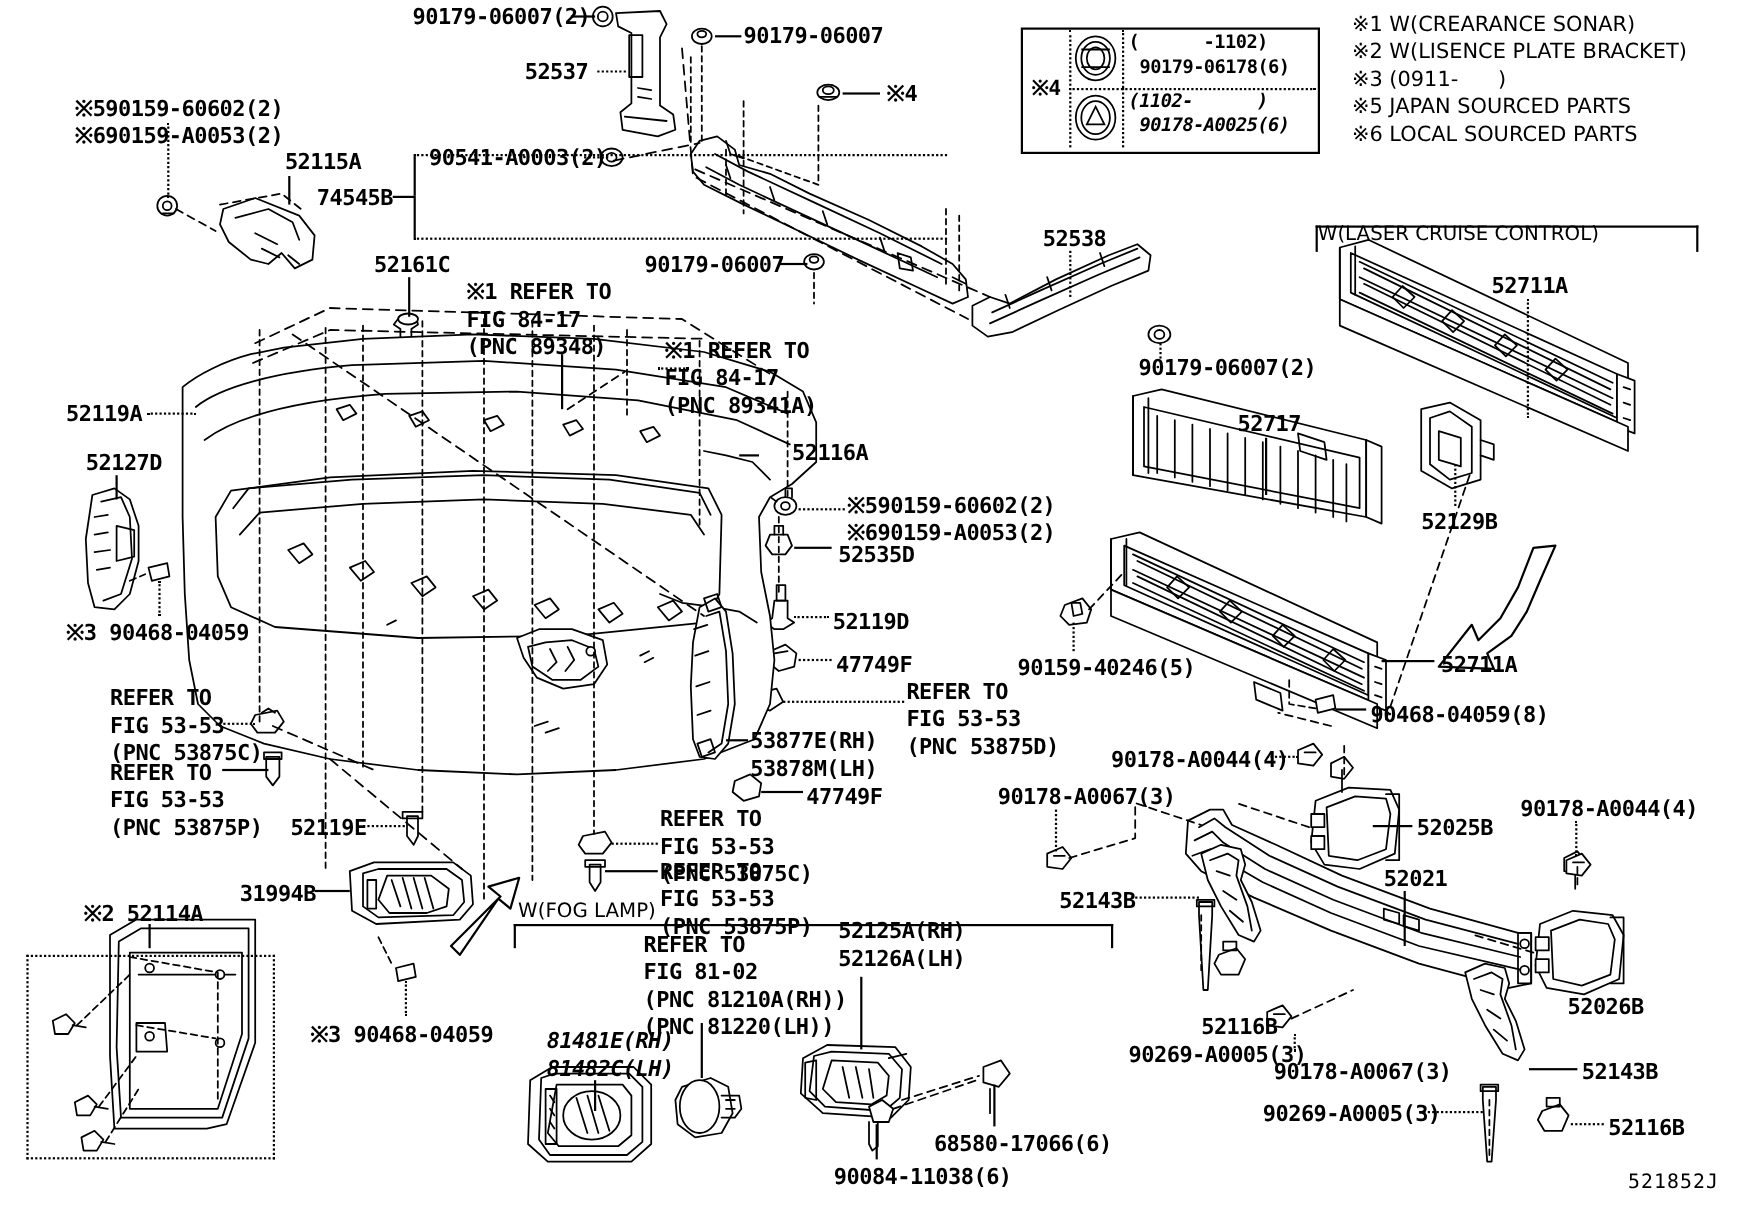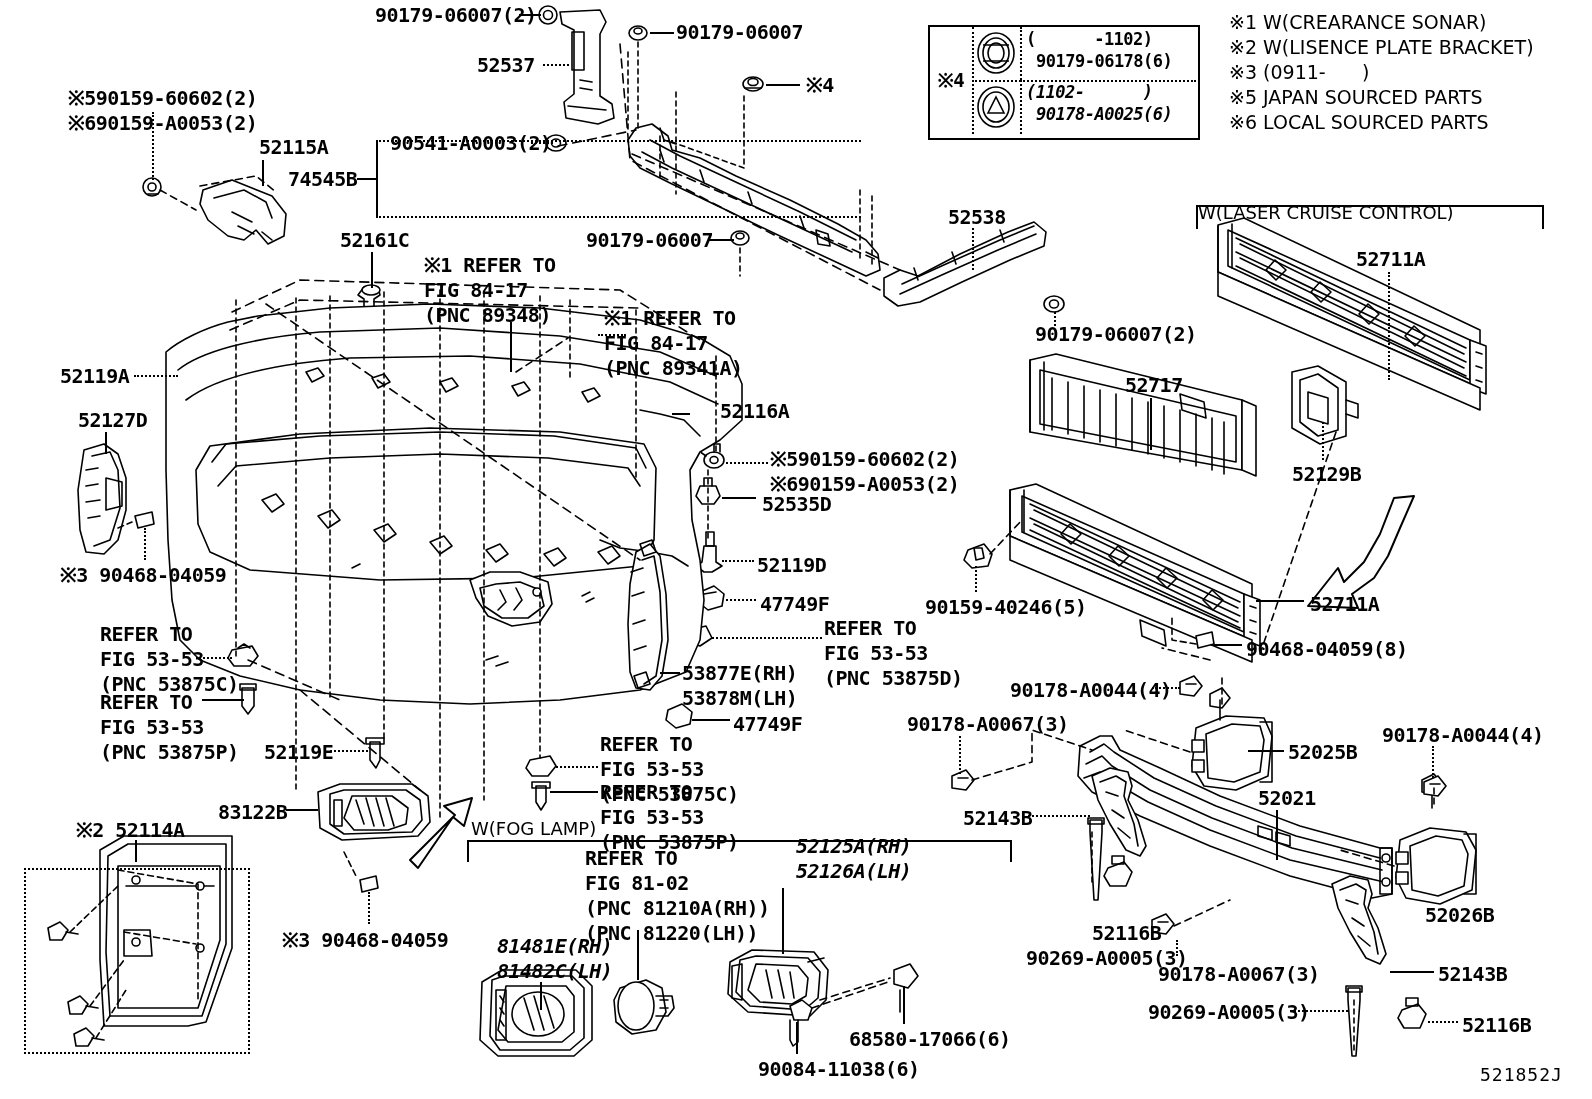--- a/index.html
+++ b/index.html
@@ -577,28 +577,28 @@
       <div class="lbl" style="left: 682px; top: 661px;">53877E(RH)
 53878M(LH)</div>
       <div class="lbl" style="left: 733px; top: 712px;">47749F</div>
       <div class="lbl" style="left: 264px; top: 740px;">52119E</div>
       <div class="lbl" style="left: 600px; top: 732px;">REFER TO
 FIG 53-53
 (PNC 53875C)</div>
       <div class="lbl" style="left: 600px; top: 780px;">REFER TO
 FIG 53-53
 (PNC 53875P)</div>
-      <div class="lbl" style="left: 218px; top: 800px;">83122B</div>
+      <div class="lbl" style="left: 218px; top: 800px;">31994B</div>
       <div class="lbl" style="left: 76px; top: 818px;">※2 52114A</div>
       <div class="lbl" style="left: 282px; top: 928px;">※3 90468-04059</div>
       <div class="lbl" style="left: 585px; top: 846px;">REFER TO
 FIG 81-02
 (PNC 81210A(RH))
 (PNC 81220(LH))</div>
-      <div class="lbl" style="left: 796px; top: 834px; font-style: italic;">52125A(RH)
+      <div class="lbl" style="left: 762px; top: 834px;">52125A(RH)
 52126A(LH)</div>
       <div class="lbl" style="left: 497px; top: 934px; font-style: italic;">81481E(RH)
 81482C(LH)</div>
       <div class="lbl" style="left: 849px; top: 1027px;">68580-17066(6)</div>
       <div class="lbl" style="left: 758px; top: 1057px;">90084-11038(6)</div>
       <div class="lbl" style="left: 1356px; top: 247px;">52711A</div>
       <div class="lbl" style="left: 1125px; top: 373px;">52717</div>
       <div class="lbl" style="left: 1292px; top: 462px;">52129B</div>
       <div class="lbl" style="left: 925px; top: 595px;">90159-40246(5)</div>
       <div class="lbl" style="left: 1310px; top: 592px;">52711A</div>

